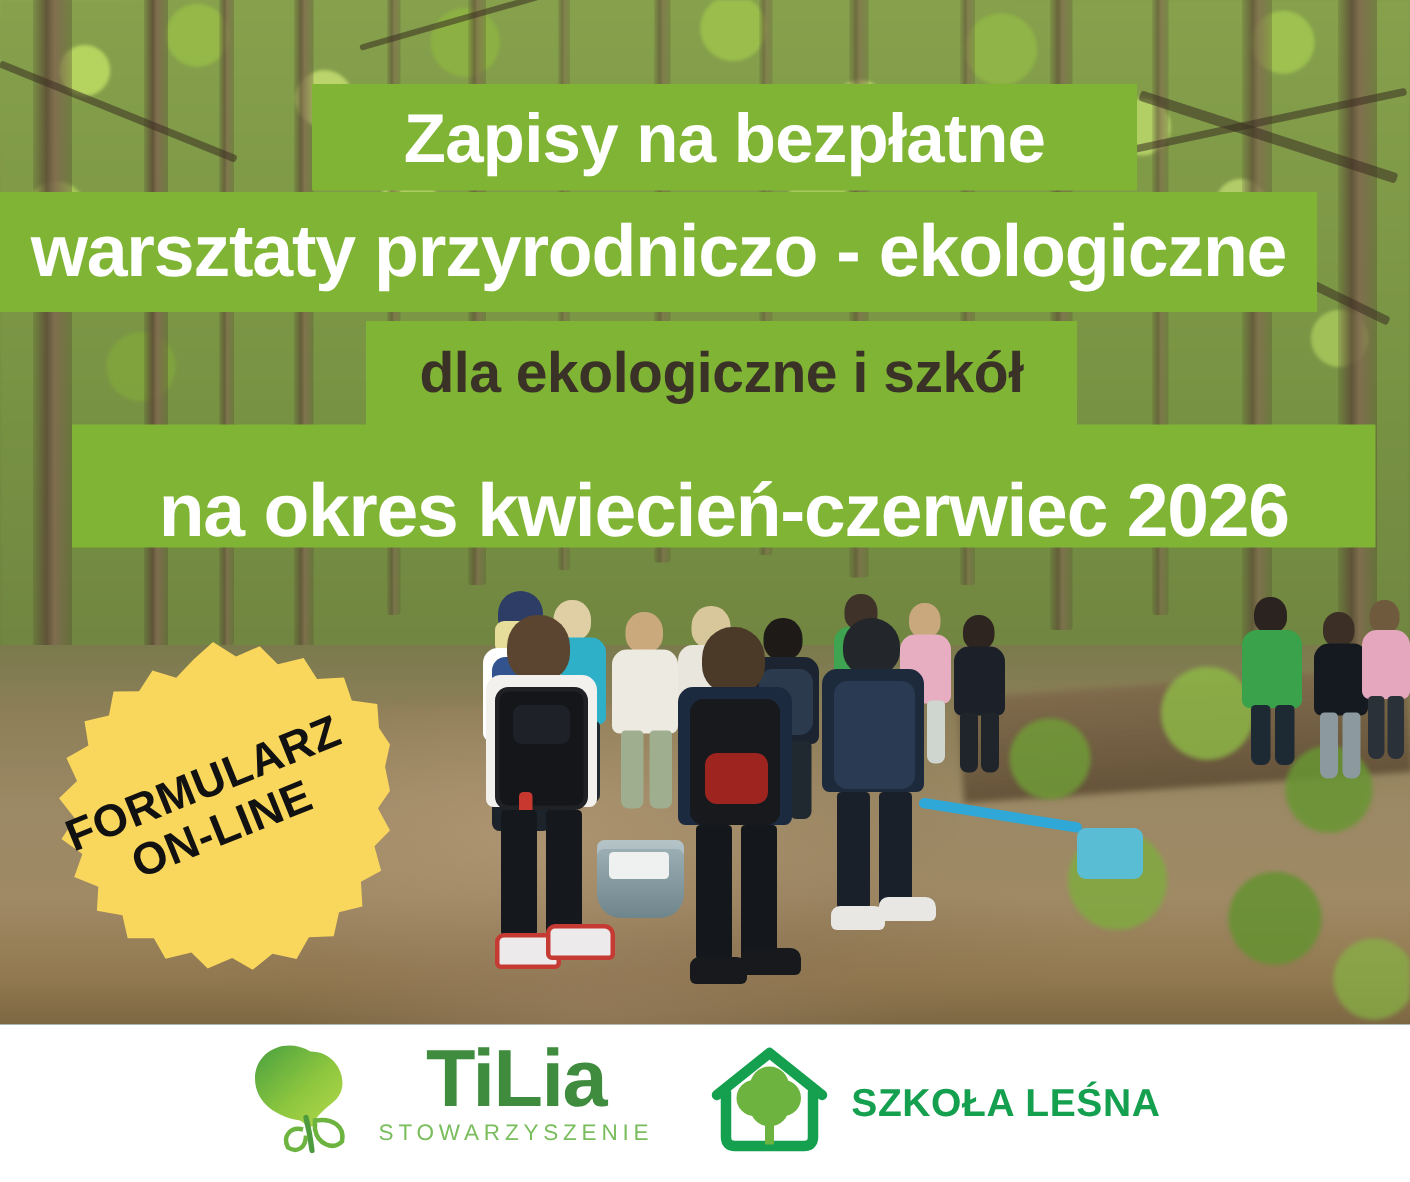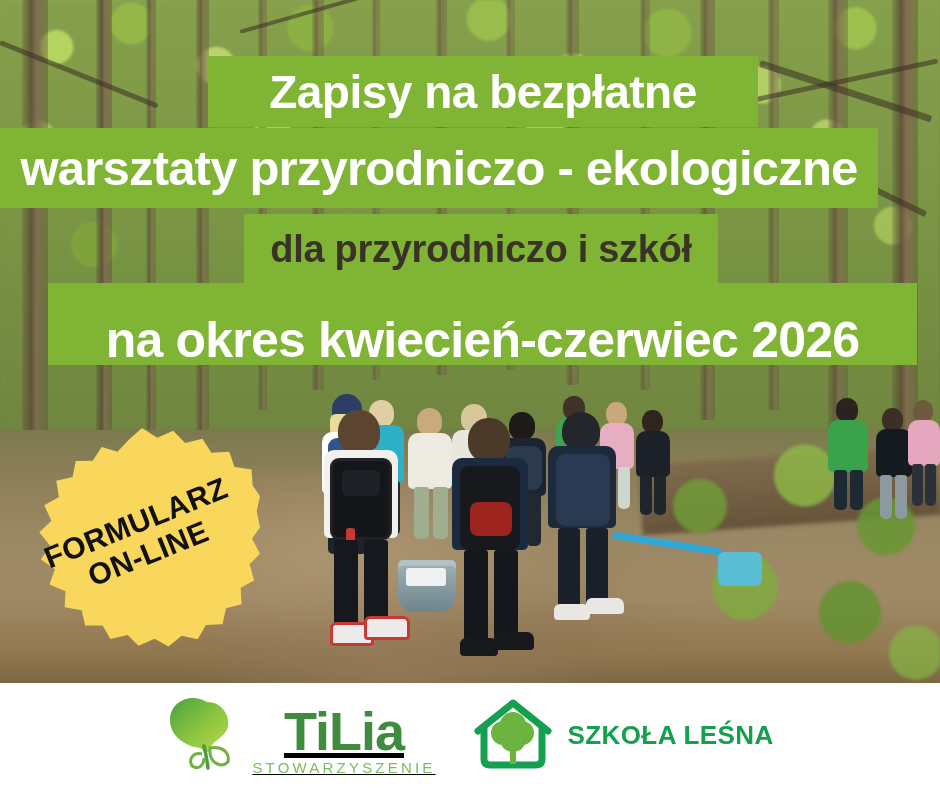--- a/index.html
+++ b/index.html
@@ -161,21 +161,21 @@
     text-align:center;color:#111;font-weight:bold;
     font-family:"Liberation Sans",sans-serif;
     line-height:1.1;font-size:30px;letter-spacing:.5px;
   }
 
   
   .footer{
     position:absolute;left:0;top:683px;width:940px;height:105px;
     background:#ffffff;display:flex;align-items:center;justify-content:center;gap:34px;
   }
-  .logo-tilia{display:flex;align-items:flex-end;gap:0;text-decoration:underline;}
+  .logo-tilia{display:flex;align-items:flex-start;gap:0;}
   .tilia-words{display:flex;flex-direction:column;align-items:center;}
   .tilia-name{
     font-size:54px;font-weight:bold;color:#3f8c3f;line-height:.92;
     font-family:"Liberation Sans",sans-serif;letter-spacing:-1px;
   }
   .tilia-sub{
     font-size:15px;color:#79bd5c;letter-spacing:3.2px;
     font-family:"Liberation Sans",sans-serif;margin-top:2px;
   }
   .logo-szkola{display:flex;align-items:center;gap:12px;}
@@ -338,21 +338,21 @@
 
   <div class="band" id="band1">
     <span class="band-txt">Zapisy na bezpłatne</span>
   </div>
 
   <div class="band" id="band2">
     <span class="band-txt">warsztaty przyrodniczo - ekologiczne</span>
   </div>
 
   <div class="band" id="band3">
-    <span class="band-txt">dla przyrodniczo i szkół</span>
+    <span class="band-txt">dla ekologiczne i szkół</span>
   </div>
 
   <div class="band" id="band4">
     <span class="band-txt">na okres kwiecień-czerwiec 2026</span>
   </div>
 
   <div class="badge">
     <div class="badge-star"></div>
     <div class="badge-text">
       <div>FORMULARZ</div>

